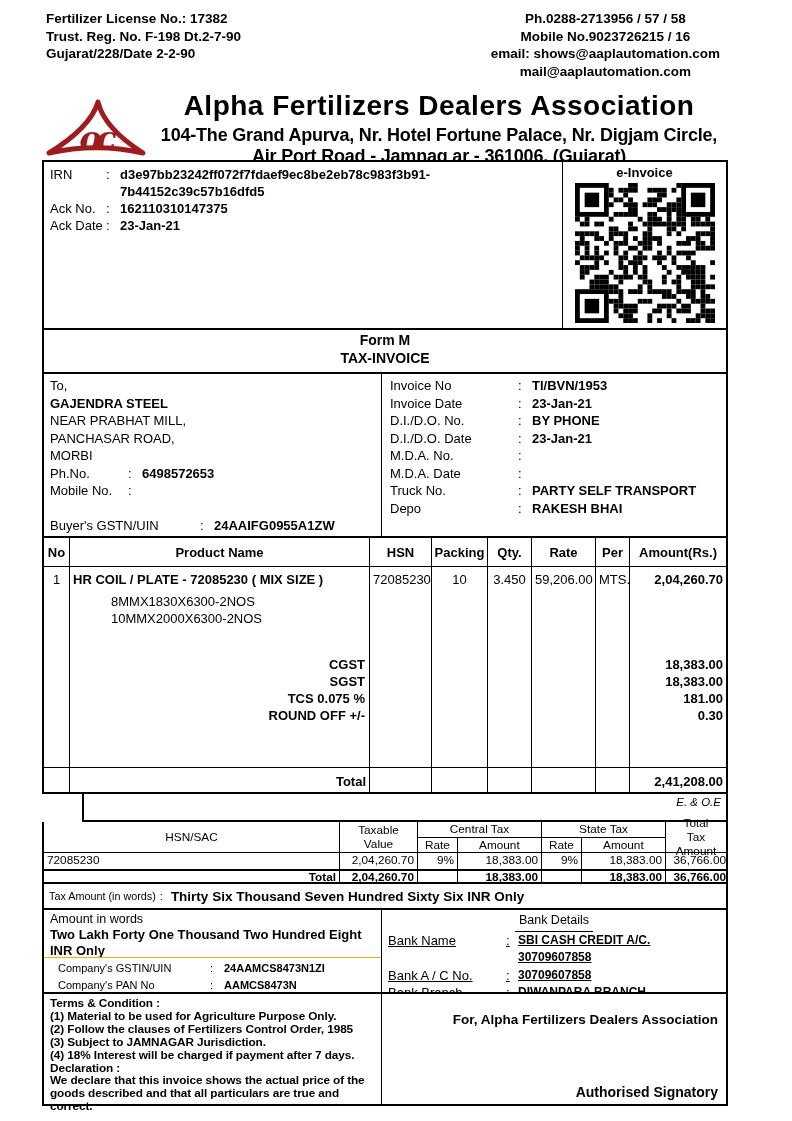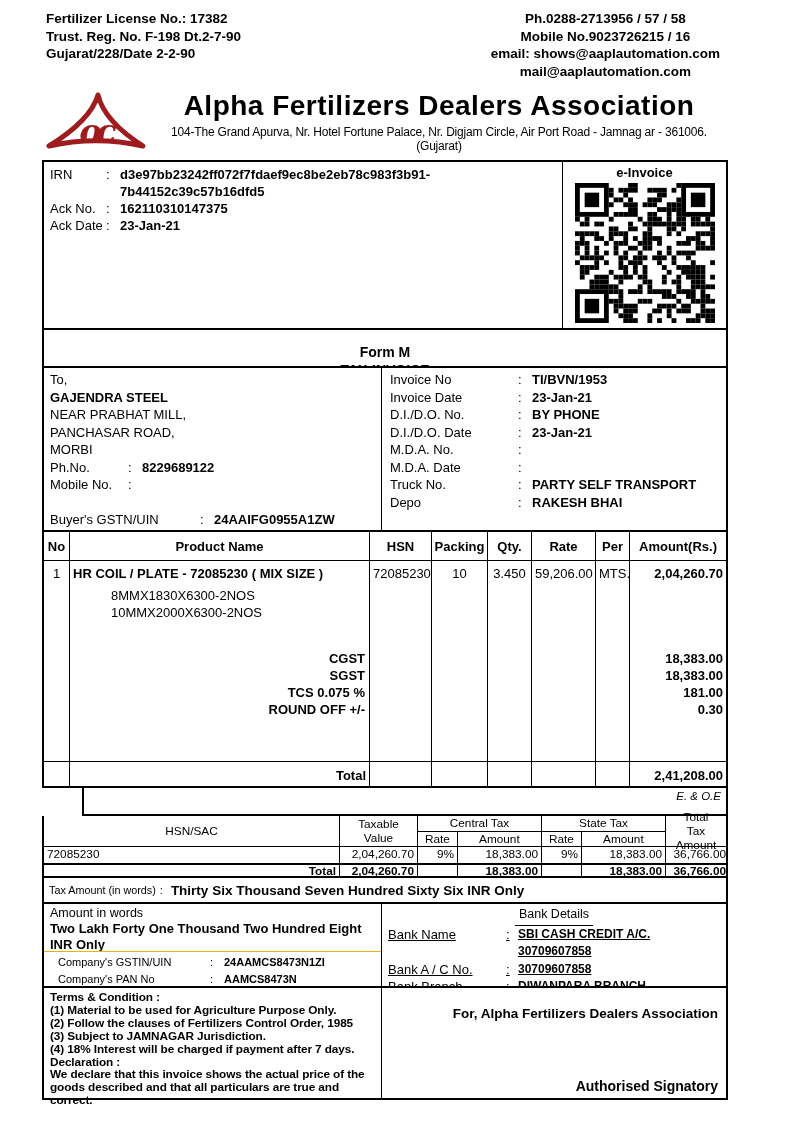--- a/index.html
+++ b/index.html
@@ -6,34 +6,34 @@
   body{width:792px;height:1121px;font-family:"Liberation Sans",sans-serif;color:#000;-webkit-font-smoothing:antialiased;}
   .page{position:relative;width:792px;height:1121px;overflow:hidden;background:#fff;}
   .b{font-weight:700;}
   
   .hdr-left{position:absolute;left:46px;top:10px;font-size:13.5px;font-weight:700;line-height:17.5px;}
   .hdr-right{position:absolute;right:72px;top:10px;font-size:13.5px;font-weight:700;line-height:17.5px;text-align:center;}
   .org-row{position:absolute;left:42px;top:90px;width:686px;display:flex;align-items:center;}
   .logo{width:108px;height:62px;flex:0 0 108px;}
   .org-text{flex:1;text-align:center;}
   .org-name{font-size:28px;font-weight:700;letter-spacing:.5px;}
-  .org-addr{font-size:12px;font-weight:400;margin-top:3px;letter-spacing:-.2px;}
+  .org-addr{font-size:18px;font-weight:700;margin-top:3px;letter-spacing:-.2px;}
   
   .content{position:absolute;left:42px;top:160px;width:686px;}
   .sec{box-sizing:border-box;border:2px solid #000;border-top:0;position:relative;background:#fff;}
   .sec:first-child{border-top:2px solid #000;}
   
   .sec-einv{height:170px;}
   .irn-grid{padding:4px 0 0 6px;font-size:13px;line-height:17px;width:505px;}
   .kv{display:grid;grid-template-columns:var(--lw) 14px 1fr;}
   .einv-panel{position:absolute;top:0;right:0;bottom:0;width:163px;border-left:1px solid #000;text-align:center;}
   .einv-title{font-weight:700;font-size:13px;padding-top:3px;}
   .qr{width:140px;height:140px;margin:3px auto 0 auto;}
   
-  .sec-form{height:38px;text-align:center;font-size:14px;font-weight:700;line-height:18px;padding-top:13px;}
+  .sec-form{height:44px;text-align:center;font-size:14px;font-weight:700;line-height:18px;padding-top:1px;}
   
   .sec-party{height:164px;display:flex;}
   .party-left{width:338px;box-sizing:border-box;border-right:1px solid #000;padding:3px 0 0 6px;font-size:13px;line-height:17.5px;}
   .party-right{flex:1;padding:3px 0 0 8px;font-size:13px;line-height:17.5px;}
   .gap{height:17px;}
   
   .sec-items{height:256px;}
   .igrid{display:grid;grid-template-columns:26px 300px 62px 56px 44px 64px 34px 1fr;}
   .c{box-sizing:border-box;border-right:1px solid #000;padding:0 3px;overflow:hidden;}
   .c:last-child{border-right:0;}
@@ -512,21 +512,21 @@
     <section class="sec sec-party">
       <div class="party-left">
         <div>To,</div>
         <div class="b">GAJENDRA STEEL</div>
         <div>NEAR PRABHAT MILL,</div>
         <div>PANCHASAR ROAD,</div>
         <div>MORBI</div>
         <div class="kv" style="--lw:78px">
           <span>Ph.No.</span>
           <span>:</span>
-          <span class="b">8229689122</span>
+          <span class="b">6498572653</span>
         </div>
         <div class="kv" style="--lw:78px">
           <span>Mobile No.</span>
           <span>:</span>
           <span class="b"></span>
         </div>
         <div class="gap"></div>
         <div class="kv" style="--lw:150px">
           <span>Buyer's GSTN/UIN</span>
           <span>:</span>

